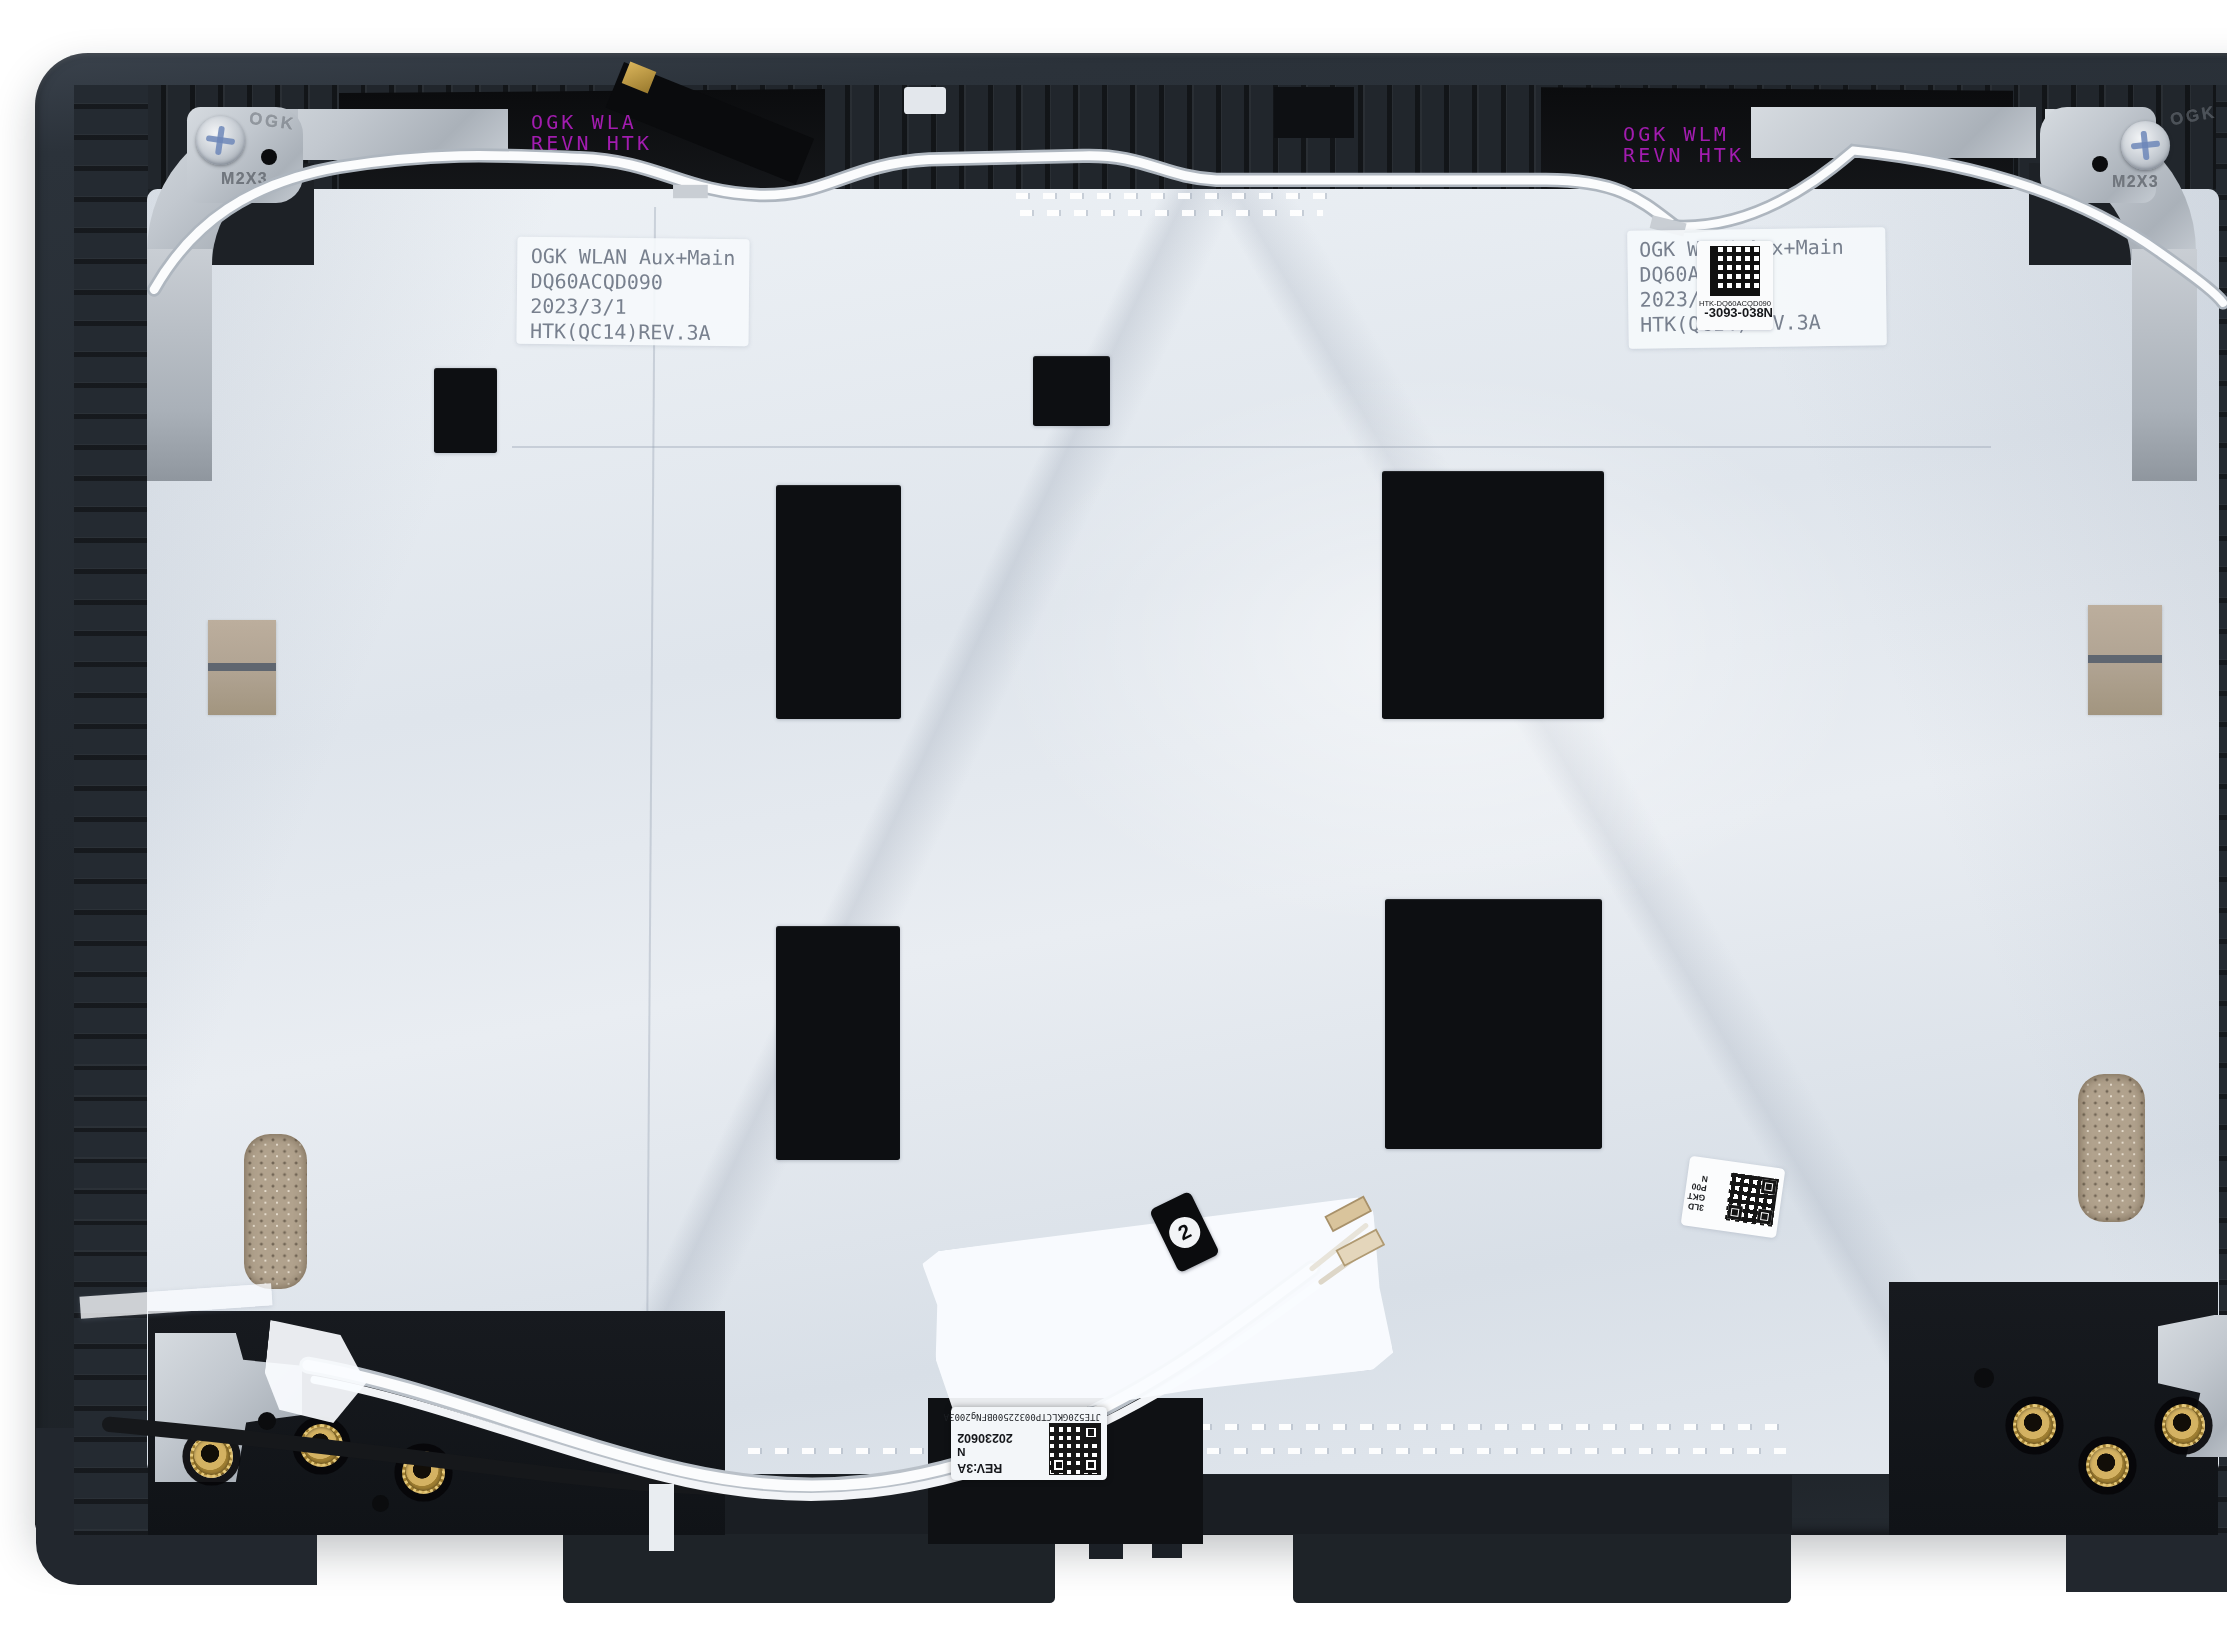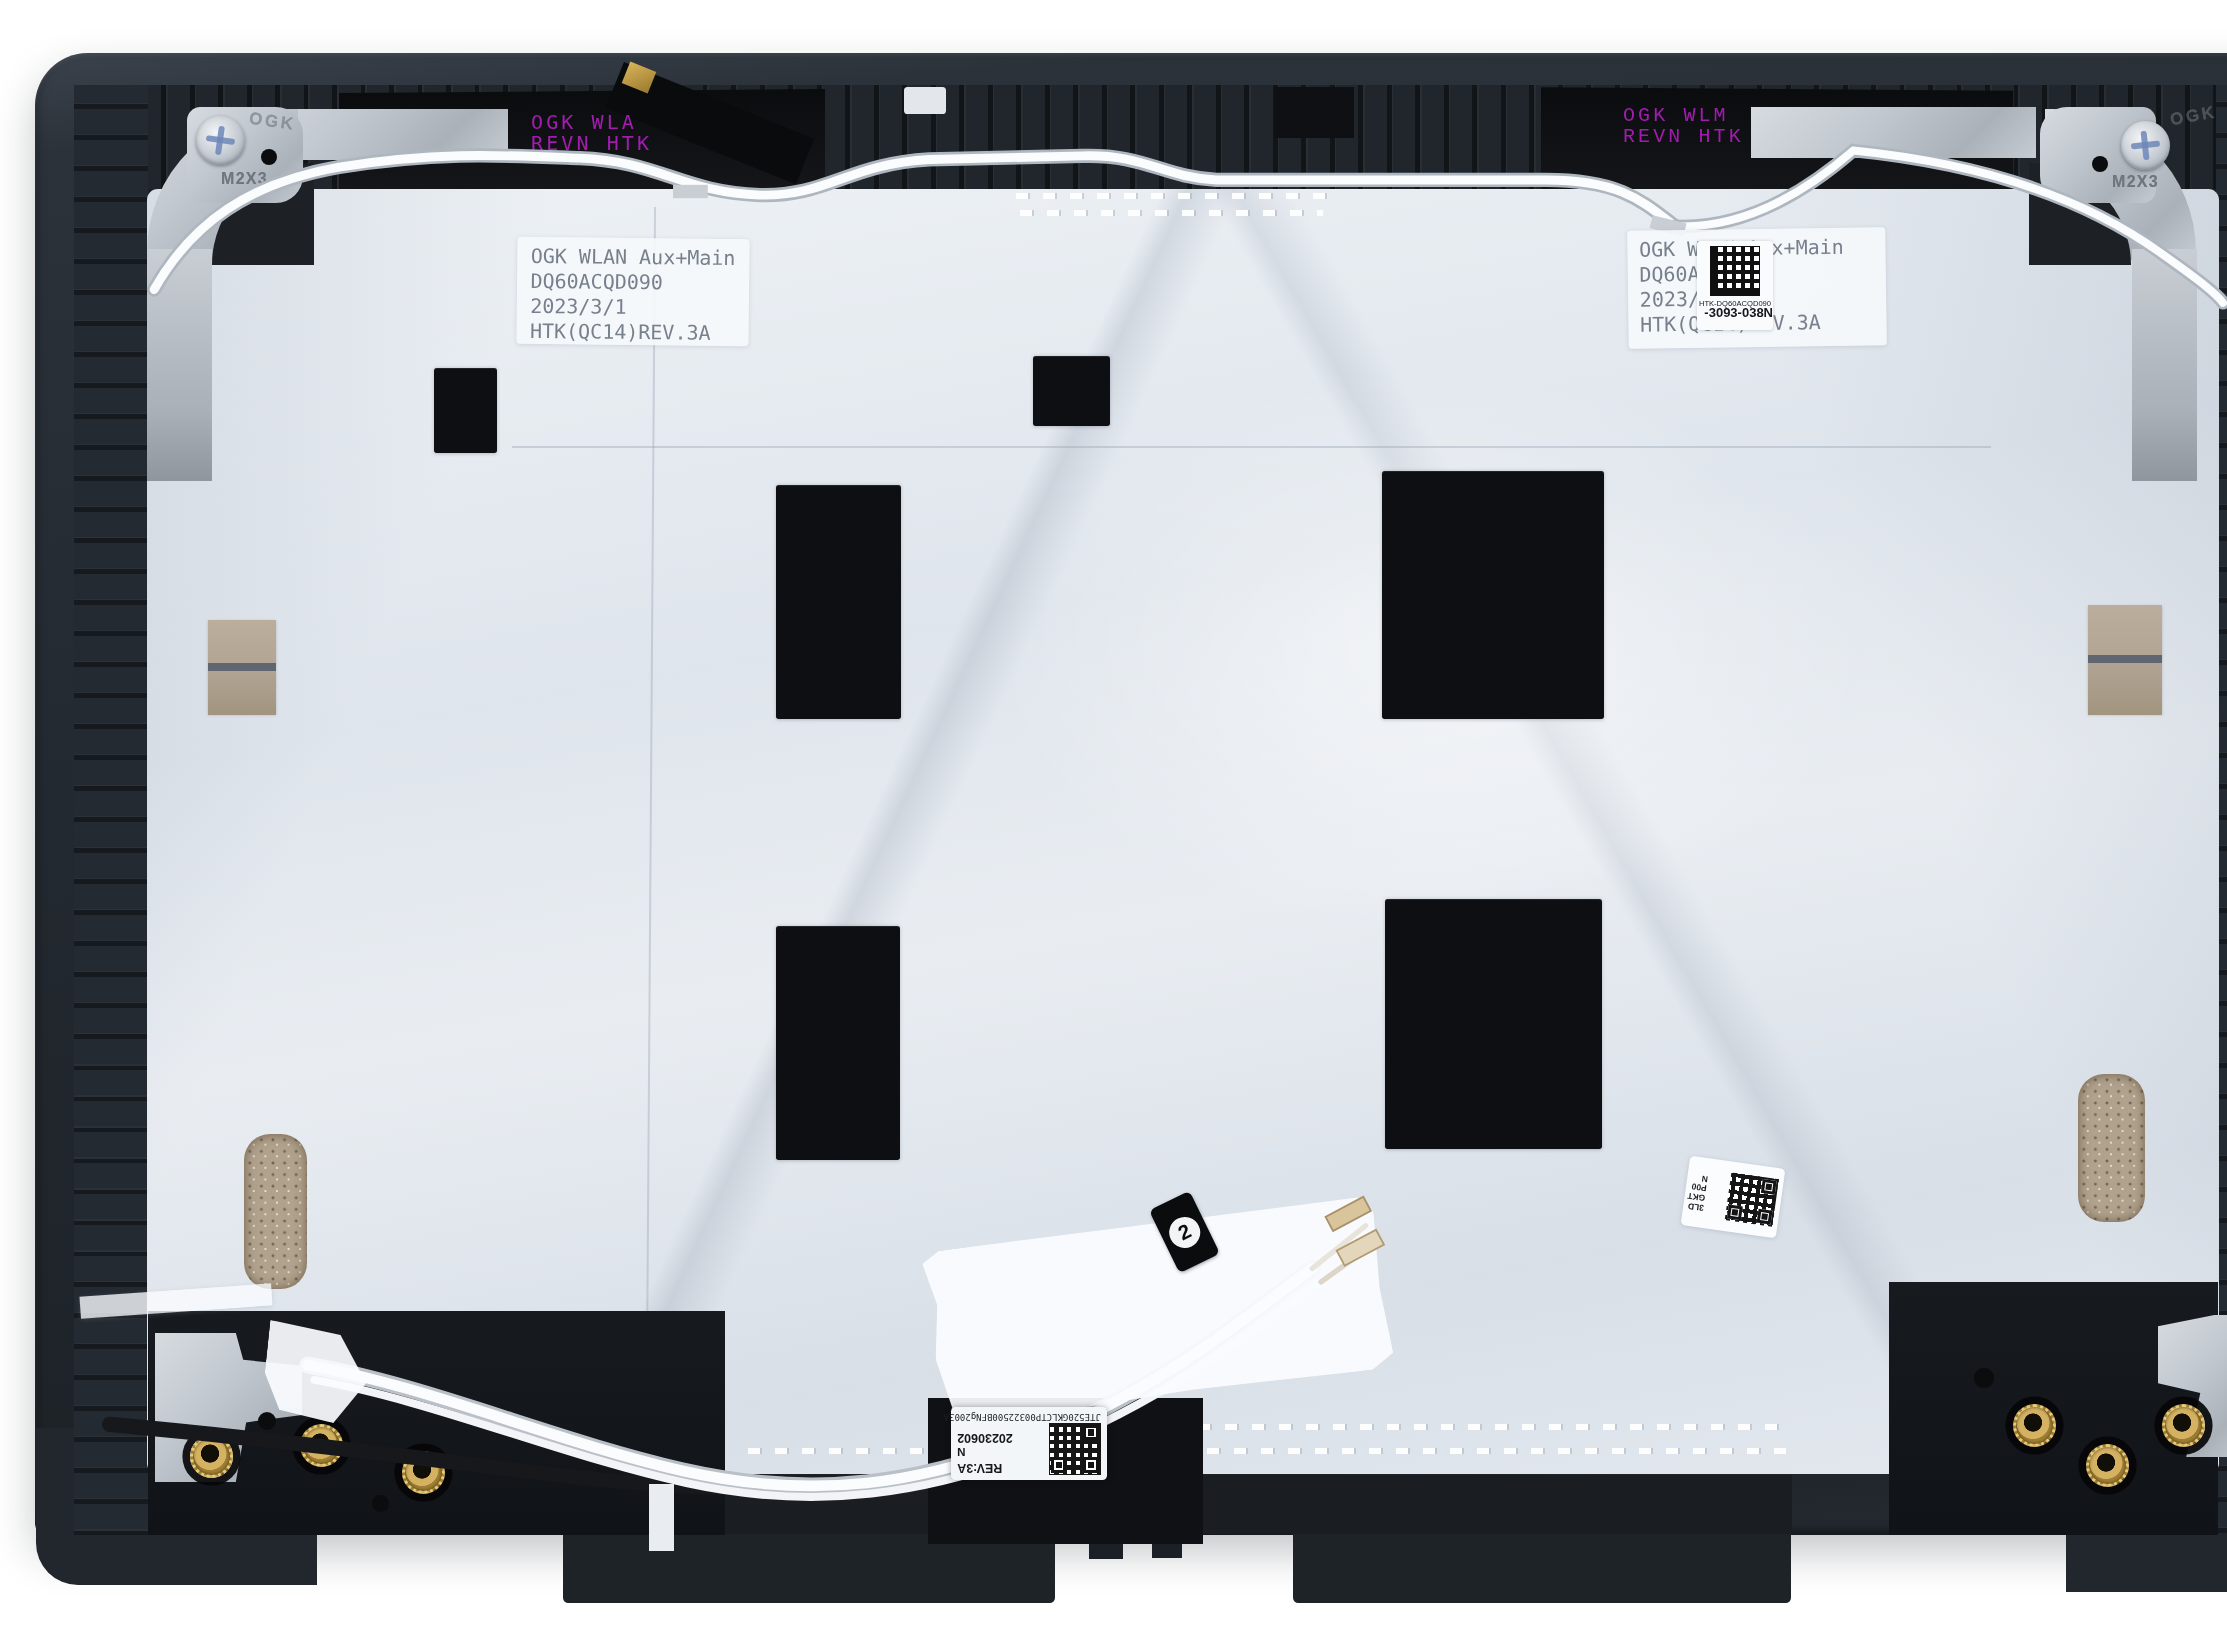--- a/index.html
+++ b/index.html
@@ -96,21 +96,21 @@
   <div class="abs ribs-h" style="left:2216px;top:85px;width:53px;height:1448px;background-color:#242a31;"></div>
 
   <div class="abs" style="left:339px;top:91px;width:486px;height:119px;background:linear-gradient(180deg,#0b0c0e,#16181b);transform:skewY(-0.5deg);"></div>
   <div class="abs" style="left:1541px;top:89px;width:472px;height:117px;background:linear-gradient(180deg,#0b0c0e,#15171a);transform:skewY(0.4deg);"></div>
   <div class="abs" style="left:624px;top:62px;width:205px;height:49px;background:#0a0b0d;transform:rotate(22deg);transform-origin:0 0;"></div>
   <div class="abs" style="left:625px;top:66px;width:28px;height:23px;background:linear-gradient(135deg,#d9b45a,#9a7a2e);transform:rotate(22deg);"></div>
   <div class="abs" style="left:904px;top:87px;width:42px;height:27px;background:#e3e7ec;border-radius:3.6px;"></div>
   <div class="abs" style="left:1274px;top:87px;width:80px;height:51px;background:#0e1013;"></div>
 
   <div class="abs ant-txt" style="left:531px;top:112px;"><span>OGK WLA</span><br><span>REVN HTK</span></div>
-  <div class="abs ant-txt" style="left:1623px;top:106px;font-family:Liberation Mono, monospace;"><span>OGK WLM</span><br><span>REVN HTK</span></div>
+  <div class="abs ant-txt" style="left:1623px;top:124px;"><span>OGK WLM</span><br><span>REVN HTK</span></div>
 
   <div id="foil" class="abs">
     <div class="abs seam" style="left:503px;top:18px;width:1.8px;height:1163px;transform:rotate(.4deg);"></div>
     <div class="abs seam" style="left:365px;top:257px;width:1479px;height:1.8px;"></div>
     <div class="abs dots" style="left:869px;top:3.6px;width:312px;"></div>
     <div class="abs dots" style="left:873px;top:20.5px;width:303px;"></div>
     <div class="abs dots" style="left:1051px;top:1235px;width:588px;"></div>
     <div class="abs dots" style="left:601px;top:1259px;width:1038px;"></div>
   </div>
 

